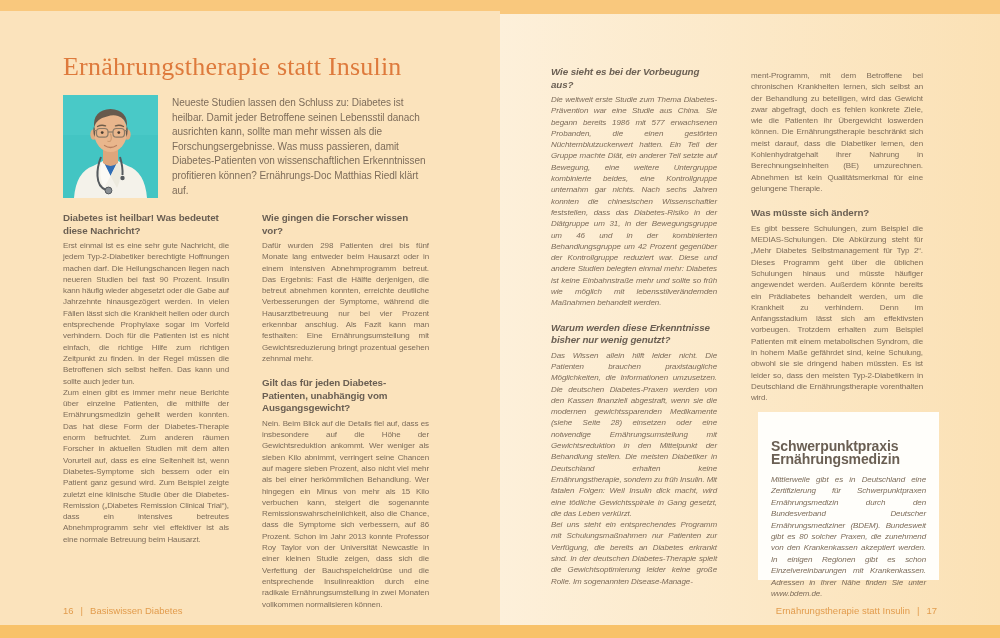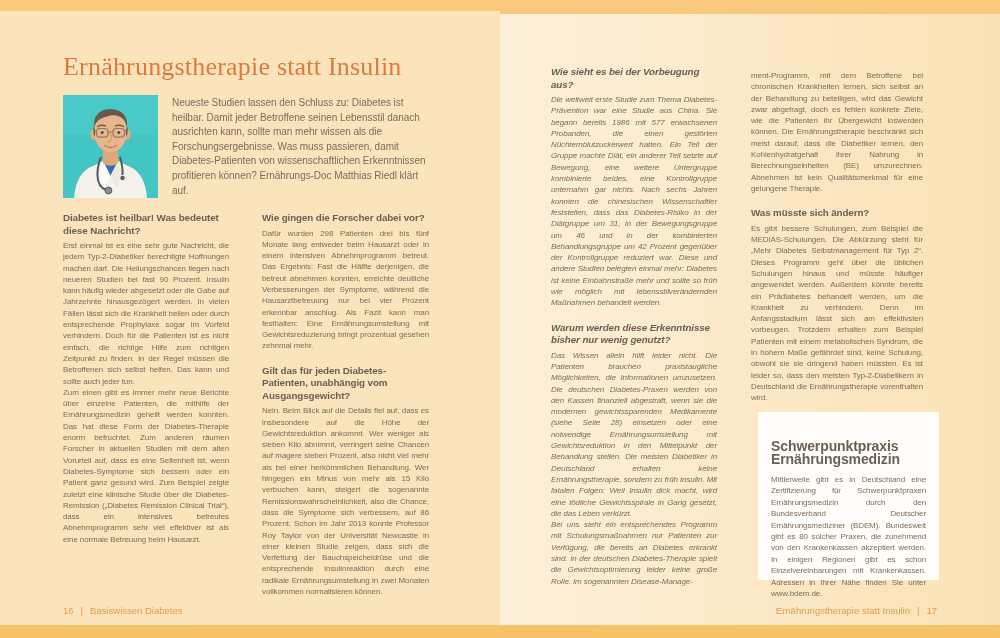--- a/index.html
+++ b/index.html
@@ -45,21 +45,21 @@
   .body-p{
     margin:0;font-size:8px;line-height:11.3px;color:var(--body-text);
     text-align:justify;letter-spacing:-.1px;hyphens:auto;-webkit-hyphens:auto;
   }
 
   .info-box{
     position:absolute;left:758px;top:412px;width:181px;height:168px;
     background:var(--box-bg);box-sizing:border-box;padding:12px 13px;z-index:2;
   }
   .info-box .sec-h{font-size:14px;line-height:13px;margin:16px 0 8px;}
-  .info-box .body-p{line-height:11.4px;}
+  .info-box .body-p{line-height:11.4px;font-style:italic;}
 
   .footer{position:absolute;top:605px;font-size:9.5px;color:var(--footer-text);z-index:6;white-space:nowrap;}
   .footer-left{left:63px;}
   .footer-right{right:63px;text-align:center;}
   .footer .divider{margin:0 7px;color:var(--footer-text);}
 </style>
 </head>
 <body>
 
 <div class="page page-left"></div>
@@ -116,21 +116,21 @@
 
 <div class="intro">Neueste Studien lassen den Schluss zu: Diabetes ist heilbar. Damit jeder Betroffene seinen Lebensstil danach ausrichten kann, sollte man mehr wissen als die Forschungsergebnisse. Was muss passieren, damit Diabetes-Patienten von wissenschaftlichen Erkenntnissen profitieren können? Ernährungs-Doc Matthias Riedl klärt auf.</div>
 
 <div class="col col-l1">
   <h3 class="sec-h">Diabetes ist heilbar! Was bedeutet diese Nachricht?</h3>
   <p class="body-p">Erst einmal ist es eine sehr gute Nachricht, die jedem Typ-2-Diabetiker berechtigte Hoffnungen machen darf. Die Heilungschancen liegen nach neueren Studien bei fast 90 Prozent. Insulin kann häufig wieder abgesetzt oder die Gabe auf Jahrzehnte hinausgezögert werden. In vielen Fällen lässt sich die Krankheit heilen oder durch entsprechende Prophylaxe sogar im Vorfeld verhindern. Doch für die Patienten ist es nicht einfach, die richtige Hilfe zum richtigen Zeitpunkt zu finden. In der Regel müssen die Betroffenen sich selbst helfen. Das kann und sollte auch jeder tun.</p>
   <p class="body-p">Zum einen gibt es immer mehr neue Berichte über einzelne Patienten, die mithilfe der Ernährungsmedizin geheilt werden konnten. Das hat diese Form der Diabetes-Therapie enorm befruchtet. Zum anderen räumen Forscher in aktuellen Studien mit dem alten Vorurteil auf, dass es eine Seltenheit ist, wenn Diabetes-Symptome sich bessern oder ein Patient ganz gesund wird. Zum Beispiel zeigte zuletzt eine klinische Studie über die Diabetes-Remission („Diabetes Remission Clinical Trial“), dass ein intensives betreutes Abnehmprogramm sehr viel effektiver ist als eine normale Betreuung beim Hausarzt.</p>
 </div>
 
 <div class="col col-l2">
-  <h3 class="sec-h">Wie gingen die Forscher dabei vor?</h3>
+  <h3 class="sec-h">Wie gingen die Forscher wissen vor?</h3>
   <p class="body-p">Dafür wurden 298 Patienten drei bis fünf Monate lang entweder beim Hausarzt oder in einem intensiven Abnehmprogramm betreut. Das Ergebnis: Fast die Hälfte derjenigen, die betreut abnehmen konnten, erreichte deutliche Verbesserungen der Symptome, während die Hausarztbetreuung nur bei vier Prozent erkennbar anschlug. Als Fazit kann man festhalten: Eine Ernährungsumstellung mit Gewichtsreduzierung bringt prozentual gesehen zehnmal mehr.</p>
   <h3 class="sec-h gap">Gilt das für jeden Diabetes-Patienten, unabhängig vom Ausgangsgewicht?</h3>
   <p class="body-p">Nein. Beim Blick auf die Details fiel auf, dass es insbesondere auf die Höhe der Gewichtsreduktion ankommt. Wer weniger als sieben Kilo abnimmt, verringert seine Chancen auf magere sieben Prozent, also nicht viel mehr als bei einer herkömmlichen Behandlung. Wer hingegen ein Minus von mehr als 15 Kilo verbuchen kann, steigert die sogenannte Remissionswahrscheinlichkeit, also die Chance, dass die Symptome sich verbessern, auf 86 Prozent. Schon im Jahr 2013 konnte Professor Roy Taylor von der Universität Newcastle in einer kleinen Studie zeigen, dass sich die Verfettung der Bauchspeicheldrüse und die entsprechende Insulinreaktion durch eine radikale Ernährungsumstellung in zwei Monaten vollkommen normalisieren können.</p>
 </div>
 
 <div class="col col-r1">
   <h3 class="sec-h">Wie sieht es bei der Vorbeugung aus?</h3>
   <p class="body-p">Die weltweit erste Studie zum Thema Diabetes-Prävention war eine Studie aus China. Sie begann bereits 1986 mit 577 erwachsenen Probanden, die einen gestörten Nüchternblutzuckerwert hatten. Ein Teil der Gruppe machte Diät, ein anderer Teil setzte auf Bewegung, eine weitere Untergruppe kombinierte beides, eine Kontrollgruppe unternahm gar nichts. Nach sechs Jahren konnten die chinesischen Wissenschaftler feststellen, dass das Diabetes-Risiko in der Diätgruppe um 31, in der Bewegungsgruppe um 46 und in der kombinierten Behandlungsgruppe um 42 Prozent gegenüber der Kontrollgruppe reduziert war. Diese und andere Studien belegten einmal mehr: Diabetes ist keine Einbahnstraße mehr und sollte so früh wie möglich mit lebensstilverändernden Maßnahmen behandelt werden.</p>
   <h3 class="sec-h gap">Warum werden diese Erkenntnisse bisher nur wenig genutzt?</h3>
   <p class="body-p">Das Wissen allein hilft leider nicht. Die Patienten brauchen praxistaugliche Möglichkeiten, die Informationen umzusetzen. Die deutschen Diabetes-Praxen werden von den Kassen finanziell abgestraft, wenn sie die modernen gewichtssparenden Medikamente (siehe Seite 28) einsetzen oder eine notwendige Ernährungsumstellung mit Gewichtsreduktion in den Mittelpunkt der Behandlung stellen. Die meisten Diabetiker in Deutschland erhalten keine Ernährungstherapie, sondern zu früh Insulin. Mit fatalen Folgen: Weil Insulin dick macht, wird eine tödliche Gewichtsspirale in Gang gesetzt, die das Leben verkürzt.</p>

